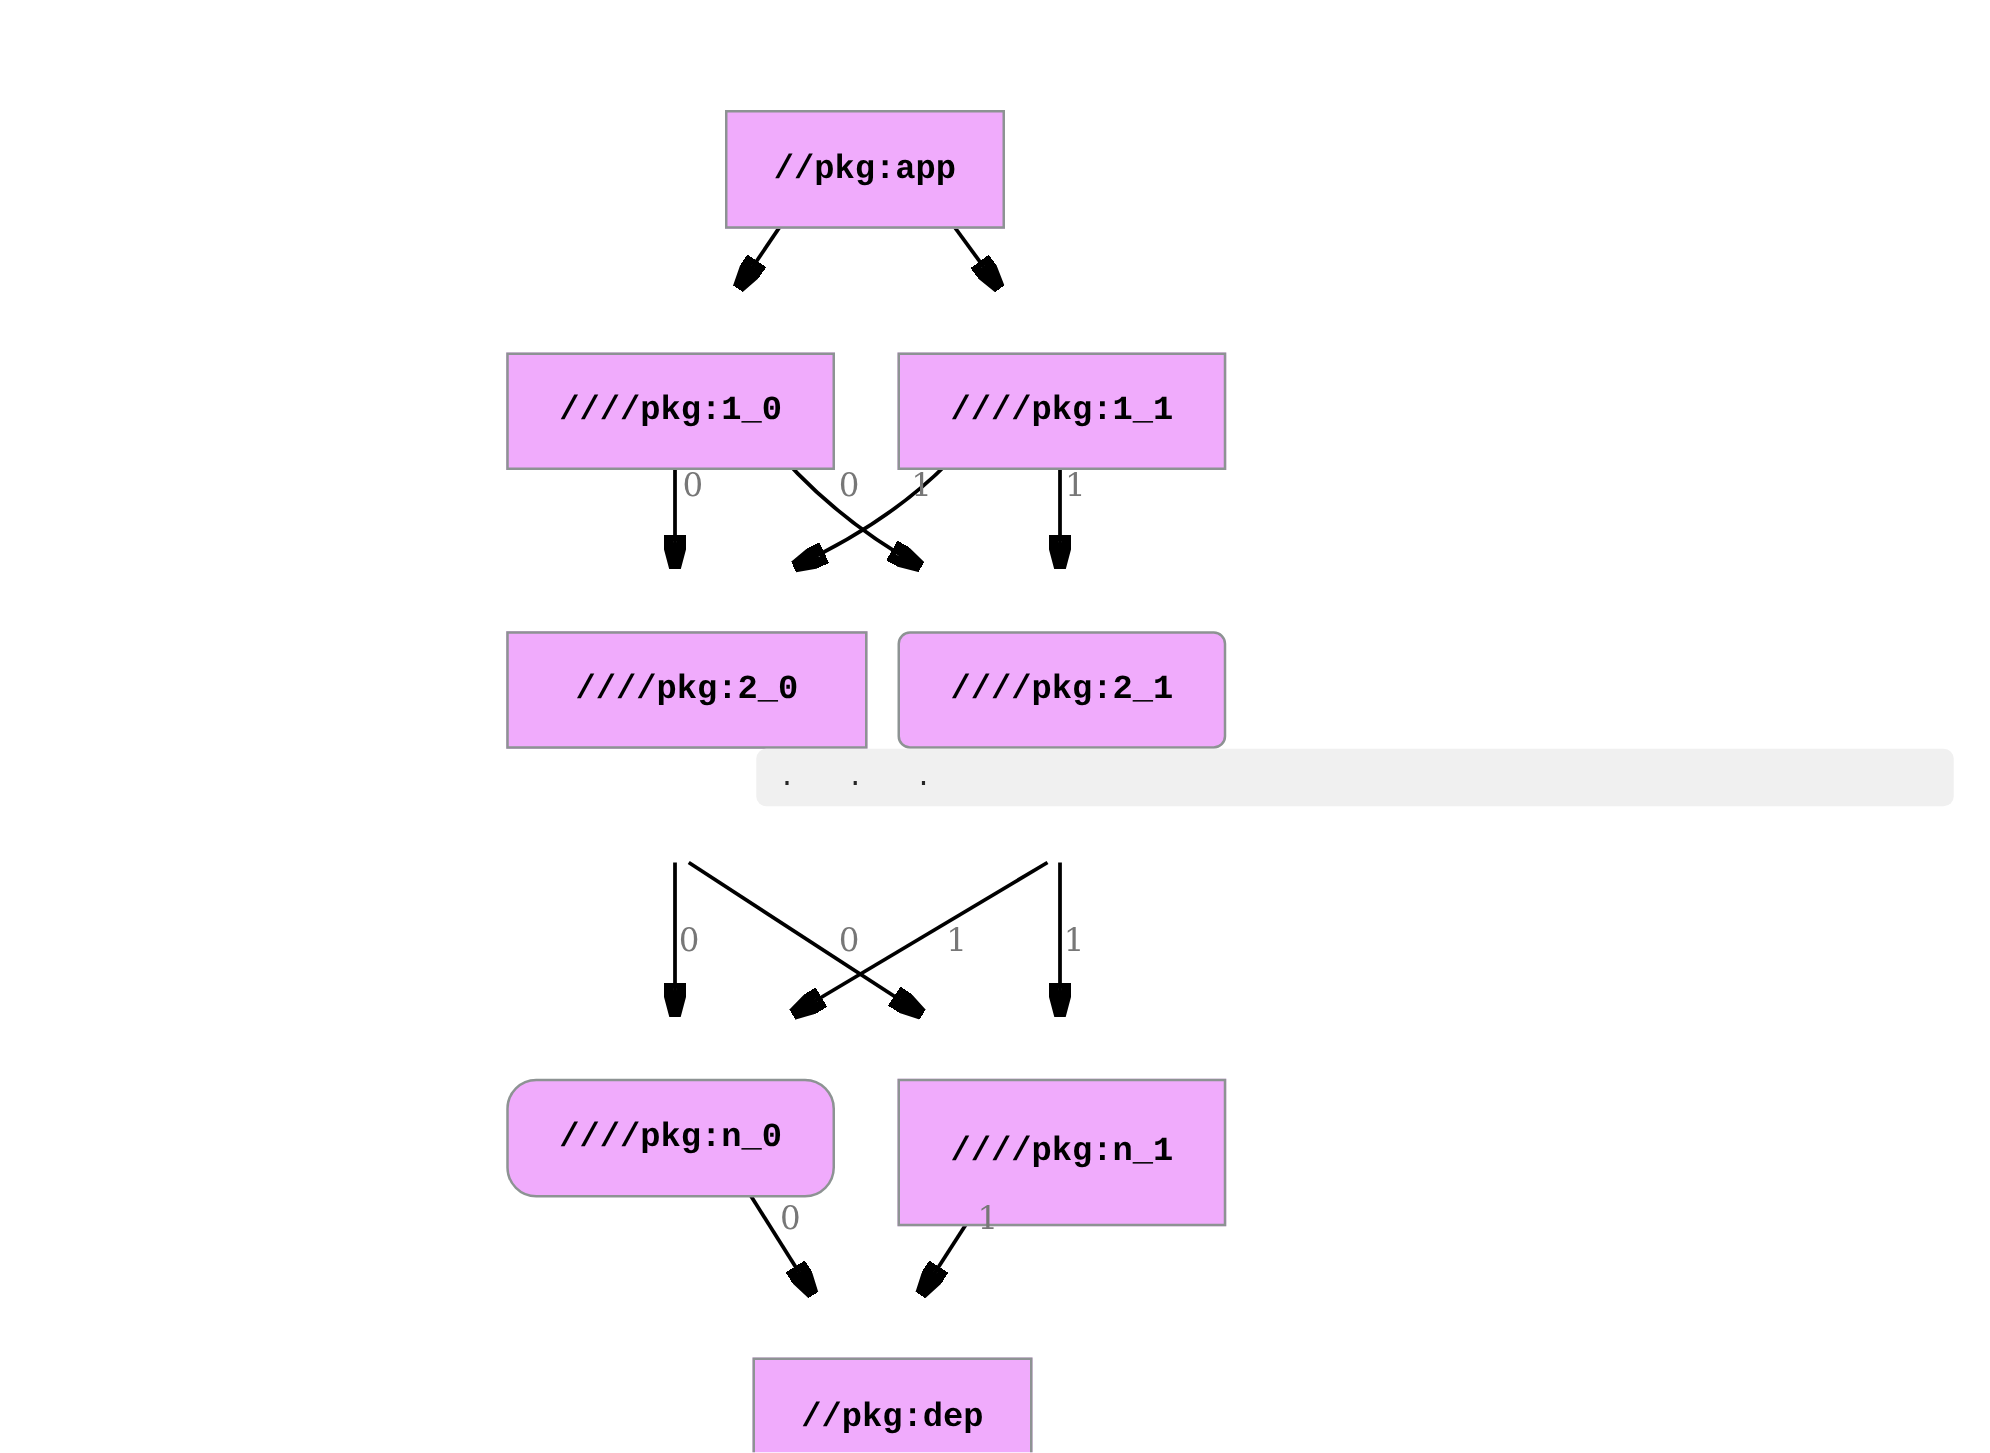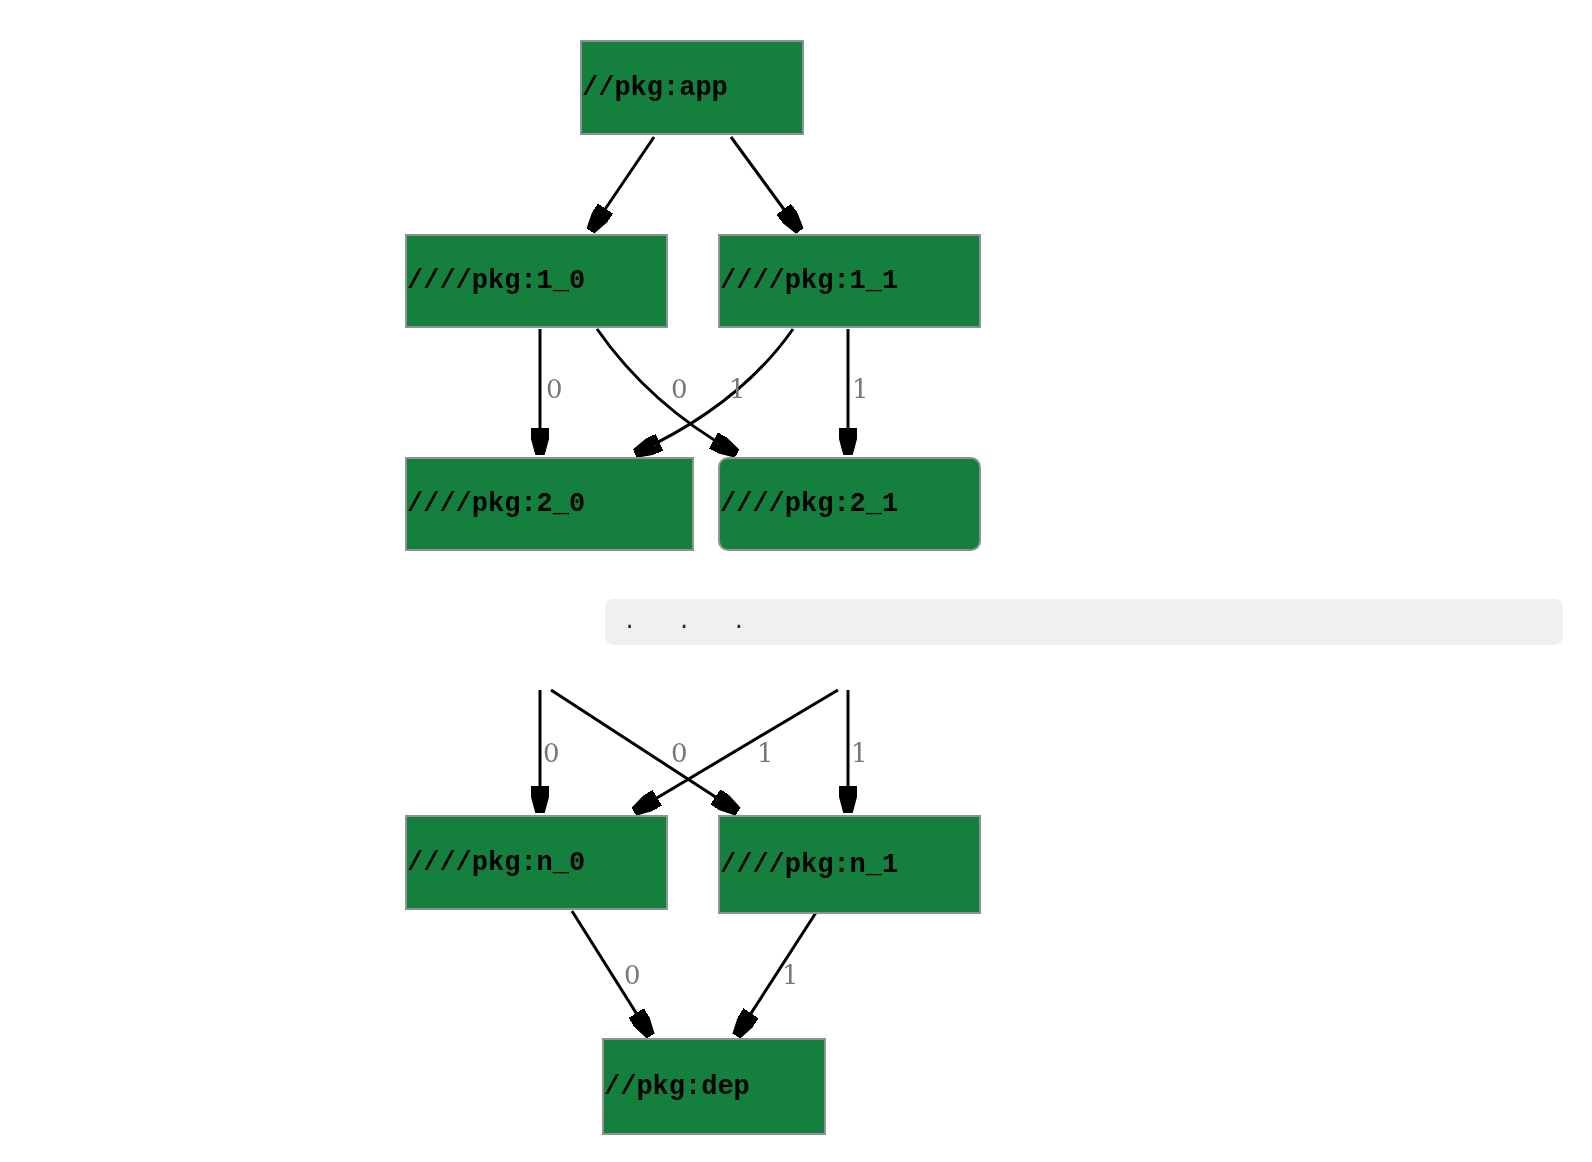--- a/index.html
+++ b/index.html
@@ -24,39 +24,40 @@
     pointer-events: none;
   }
   .edge-layer path, .edge-layer line {
     stroke: #000000;
     stroke-width: 3;
     fill: none;
   }
   .node {
     position: absolute;
     box-sizing: border-box;
-    background: #15803d;
+    background: #f0abfc;
     border: 2px solid #8d9393;
     display: flex;
     align-items: center;
-    justify-content: flex-start;
+    justify-content: center;
     font-family: "Liberation Mono", monospace;
     font-weight: 700;
     font-size: 27px;
     color: #000000;
     letter-spacing: 0px;
     white-space: nowrap;
+    margin-top: 48px;
   }
   .node-app   { left: 580px; top: 40px;  width: 224px; height: 95px; }
   .node-l1_0  { left: 405px; top: 234px; width: 263px; height: 94px; }
   .node-l1_1  { left: 718px; top: 234px; width: 263px; height: 94px; }
   .node-l2_0  { left: 405px; top: 457px; width: 289px; height: 94px; }
   .node-l2_1  { left: 718px; top: 457px; width: 263px; height: 94px; border-radius: 10px; }
-  .node-ln_0  { left: 405px; top: 815px; width: 263px; height: 95px; }
-  .node-ln_1  { left: 718px; top: 815px; width: 263px; height: 99px; }
+  .node-ln_0  { left: 405px; top: 815px; width: 263px; height: 95px; border-radius: 24px; }
+  .node-ln_1  { left: 718px; top: 815px; width: 263px; height: 118px; }
   .node-dep   { left: 602px; top: 1038px; width: 224px; height: 97px; }
 
   .ellipsis-band {
     position: absolute;
     left: 605px;
     top: 599px;
     width: 958px;
     height: 46px;
     background: #f0f0f0;
     border-radius: 8px;

